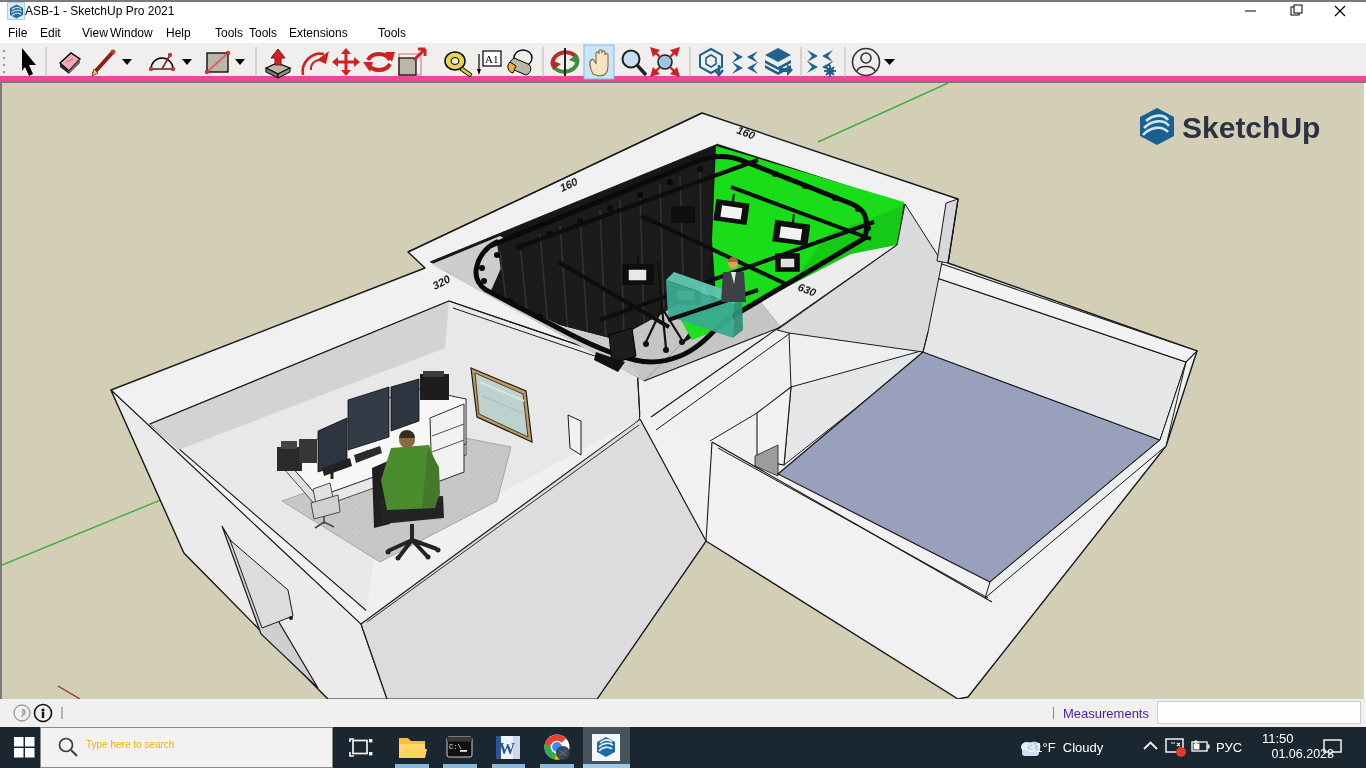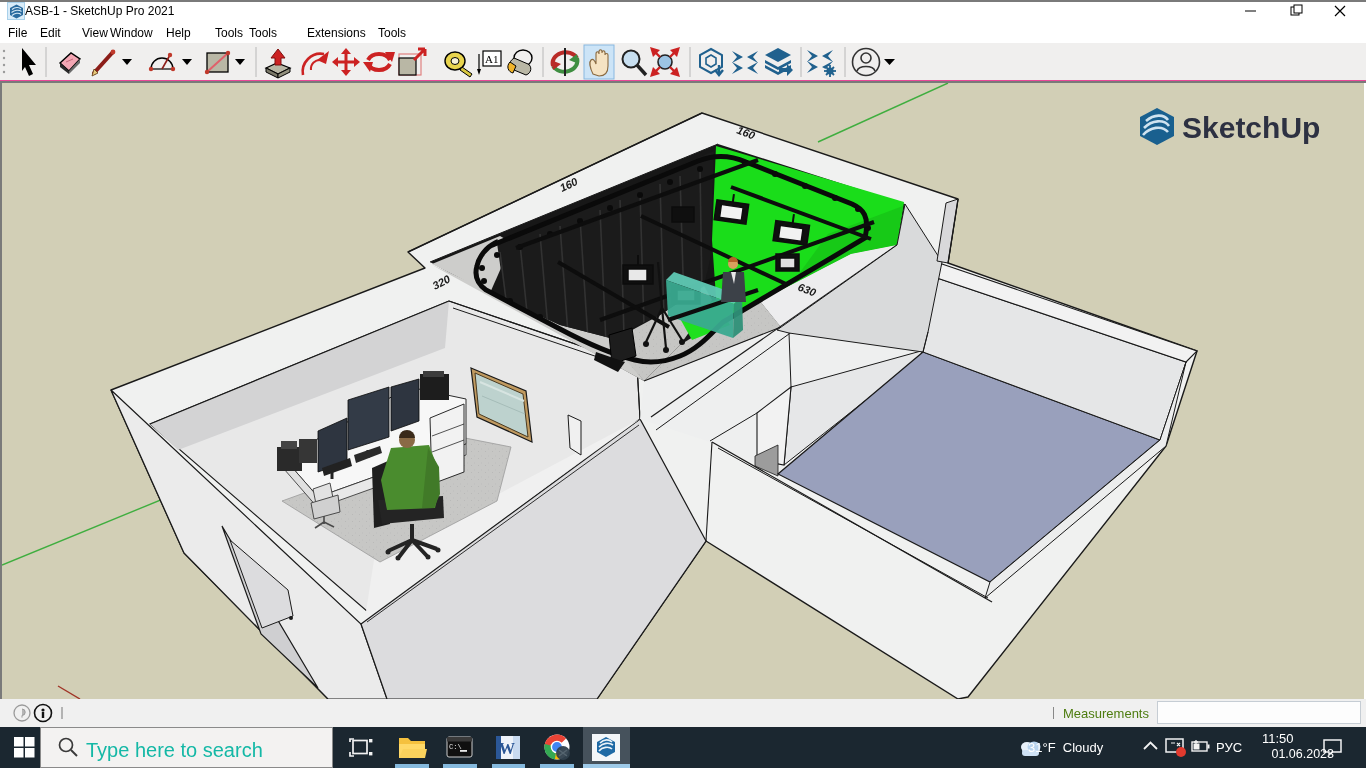--- a/index.html
+++ b/index.html
@@ -7,31 +7,31 @@
 *{box-sizing:border-box;}
 #app{position:relative;width:1366px;height:768px;background:#fff;}
 
 #titlebar{position:absolute;left:0;top:0;width:1084px;height:22px;background:#ffffff;}
 #titleicon{position:absolute;left:7px;top:2px;width:18px;height:18px;border:1px solid #a8d0ea;background:#d9ecf9;}
 #titletext{position:absolute;left:25px;top:4px;font-size:12px;color:#000;}
 
 #menubar{position:absolute;left:0;top:22px;width:1366px;height:21px;background:#ffffff;font-size:12px;color:#000;}
 #menubar span{position:absolute;top:4px;}
 
-#toolbar{position:absolute;left:0;top:43px;width:1366px;height:38px;background:#f0efee;border-bottom:1px solid #ec4899;}
+#toolbar{position:absolute;left:0;top:43px;width:1366px;height:38px;background:#f0efee;border-bottom:5px solid #ec4899;}
 
 #viewport{position:absolute;left:2px;top:83px;width:1362px;height:616px;background:#d2cfb6;}
 
 #statusbar{position:absolute;left:0;top:699px;width:1366px;height:28px;background:#f0f0f0;}
-#measurelbl{position:absolute;left:1063px;top:7px;font-size:13px;color:#4d7c0f;}
+#measurelbl{position:absolute;left:1063px;top:7px;font-size:13px;color:#4c1d95;}
 #measurebox{position:absolute;left:1157px;top:2px;width:204px;height:23px;background:#fdfdfd;border:1px solid #c6cdd4;}
 
 #taskbar{position:absolute;left:0;top:727px;width:1366px;height:41px;background:#1b2730;}
 #searchbox{position:absolute;left:40px;top:0;width:293px;height:41px;background:#f3f2f1;border:1px solid #8a8a8a;}
-#searchtext{position:absolute;left:86px;top:12px;font-size:20px;color:#14b8a6;}
+#searchtext{position:absolute;left:86px;top:12px;font-size:10px;color:#eab308;}
 .traytext{position:absolute;color:#ffffff;font-size:13px;}
 </style>
 </head>
 <body>
 <div id="app">
 
  <div id="titlebar">
   <div id="titleicon"></div>
   <svg style="position:absolute;left:9px;top:4px" width="15" height="15" viewBox="0 0 15 15">
    <path d="M7.5 0.5 L14 4 L14 11 L7.5 14.5 L1 11 L1 4 Z" fill="#2a6b9f"></path>
@@ -51,21 +51,21 @@
  </div>
 
  <div id="menubar">
   <span style="left:8px">File</span>
   <span style="left:40px">Edit</span>
   <span style="left:82px">View</span>
   <span style="left:110px">Window</span>
   <span style="left:166px">Help</span>
   <span style="left:215px">Tools</span>
   <span style="left:249px">Tools</span>
-  <span style="left:307px">Extensions</span>
+  <span style="left:289px">Extensions</span>
   <span style="left:378px">Tools</span>
  </div>
 
  <div id="toolbar">
   <svg id="tbsvg" width="1366" height="38" viewBox="0 0 1366 38">
    <g fill="#9a9a9a">
     <circle cx="4" cy="8" r="1.2"></circle>
           <circle cx="4" cy="15" r="1.2"></circle>
           <circle cx="4" cy="22" r="1.2"></circle>
           <circle cx="4" cy="29" r="1.2"></circle>

